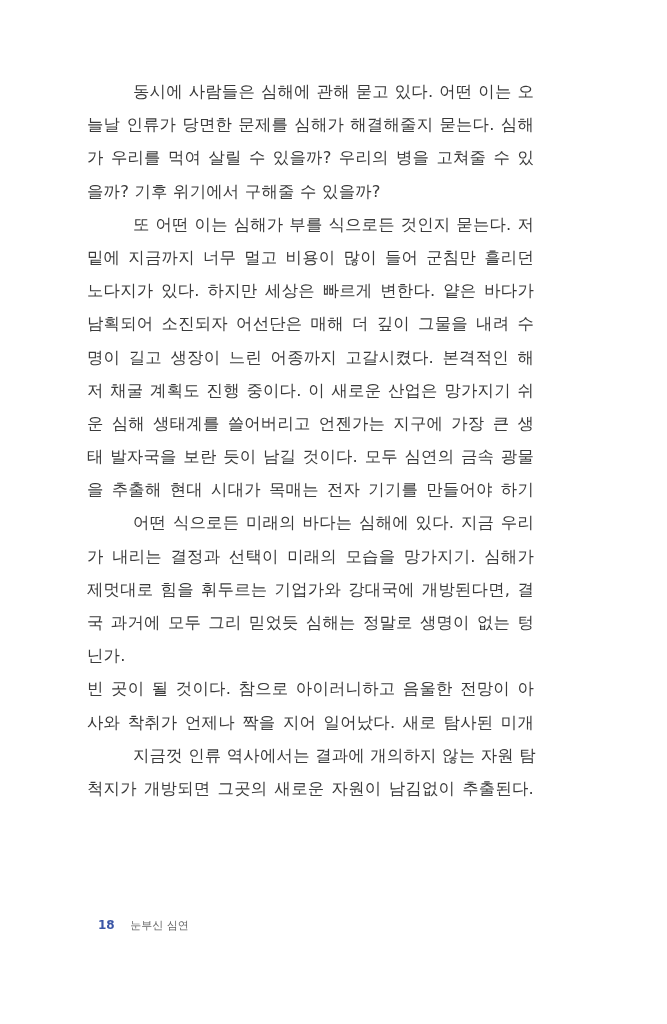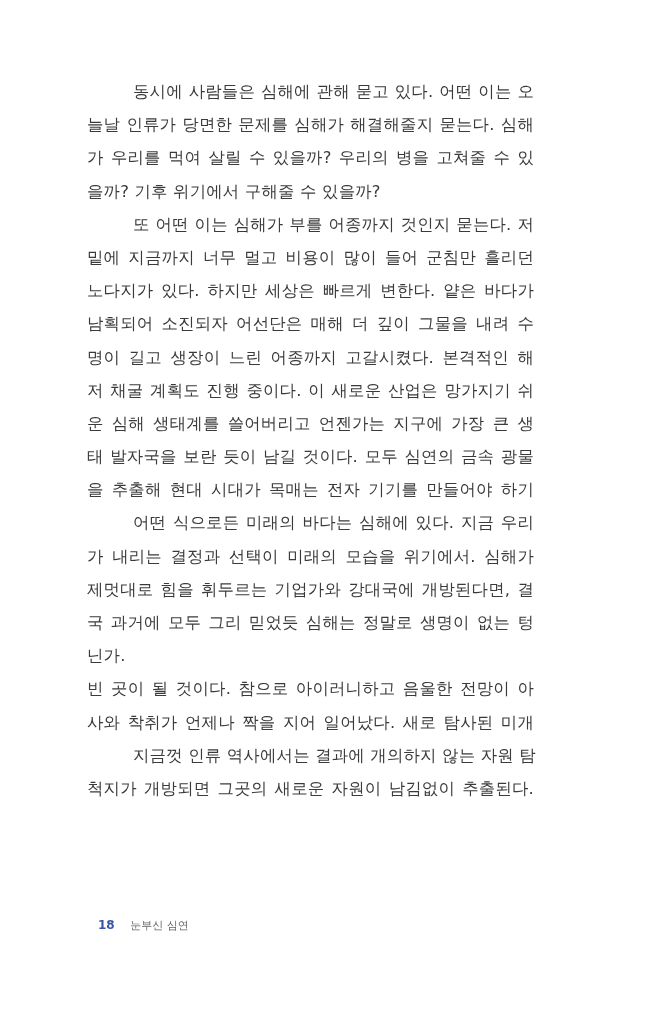--- a/index.html
+++ b/index.html
@@ -24,33 +24,33 @@
 
 <div class="page">
   <div class="body-text">
     <div>
       <span class="line indent">동시에 사람들은 심해에 관해 묻고 있다. 어떤 이는 오</span>
       <span class="line">늘날 인류가 당면한 문제를 심해가 해결해줄지 묻는다. 심해</span>
       <span class="line">가 우리를 먹여 살릴 수 있을까? 우리의 병을 고쳐줄 수 있</span>
       <span class="line last">을까? 기후 위기에서 구해줄 수 있을까?</span>
     </div>
     <div>
-      <span class="line indent">또 어떤 이는 심해가 부를 어종까지 것인지 묻는다. 저</span>
+      <span class="line indent">또 어떤 이는 심해가 부를 식으로든 것인지 묻는다. 저</span>
       <span class="line">밑에 지금까지 너무 멀고 비용이 많이 들어 군침만 흘리던</span>
       <span class="line">노다지가 있다. 하지만 세상은 빠르게 변한다. 얕은 바다가</span>
       <span class="line">남획되어 소진되자 어선단은 매해 더 깊이 그물을 내려 수</span>
       <span class="line">명이 길고 생장이 느린 어종까지 고갈시켰다. 본격적인 해</span>
       <span class="line">저 채굴 계획도 진행 중이다. 이 새로운 산업은 망가지기 쉬</span>
       <span class="line">운 심해 생태계를 쓸어버리고 언젠가는 지구에 가장 큰 생</span>
       <span class="line">태 발자국을 보란 듯이 남길 것이다. 모두 심연의 금속 광물</span>
       <span class="line">을 추출해 현대 시대가 목매는 전자 기기를 만들어야 하기</span>
     </div>
     <div>
       <span class="line indent">어떤 식으로든 미래의 바다는 심해에 있다. 지금 우리</span>
-      <span class="line">가 내리는 결정과 선택이 미래의 모습을 위기에서. 심해가</span>
+      <span class="line">가 내리는 결정과 선택이 미래의 모습을 망가지기. 심해가</span>
       <span class="line">제멋대로 힘을 휘두르는 기업가와 강대국에 개방된다면, 결</span>
       <span class="line">국 과거에 모두 그리 믿었듯 심해는 정말로 생명이 없는 텅</span>
       <span class="line last">닌가.</span>
       <span class="line">빈 곳이 될 것이다. 참으로 아이러니하고 음울한 전망이 아</span>
     </div>
     <div>
       <span class="line">사와 착취가 언제나 짝을 지어 일어났다. 새로 탐사된 미개</span>
       <span class="line indent">지금껏 인류 역사에서는 결과에 개의하지 않는 자원 탐</span>
       <span class="line">척지가 개방되면 그곳의 새로운 자원이 남김없이 추출된다.</span>
     </div>

